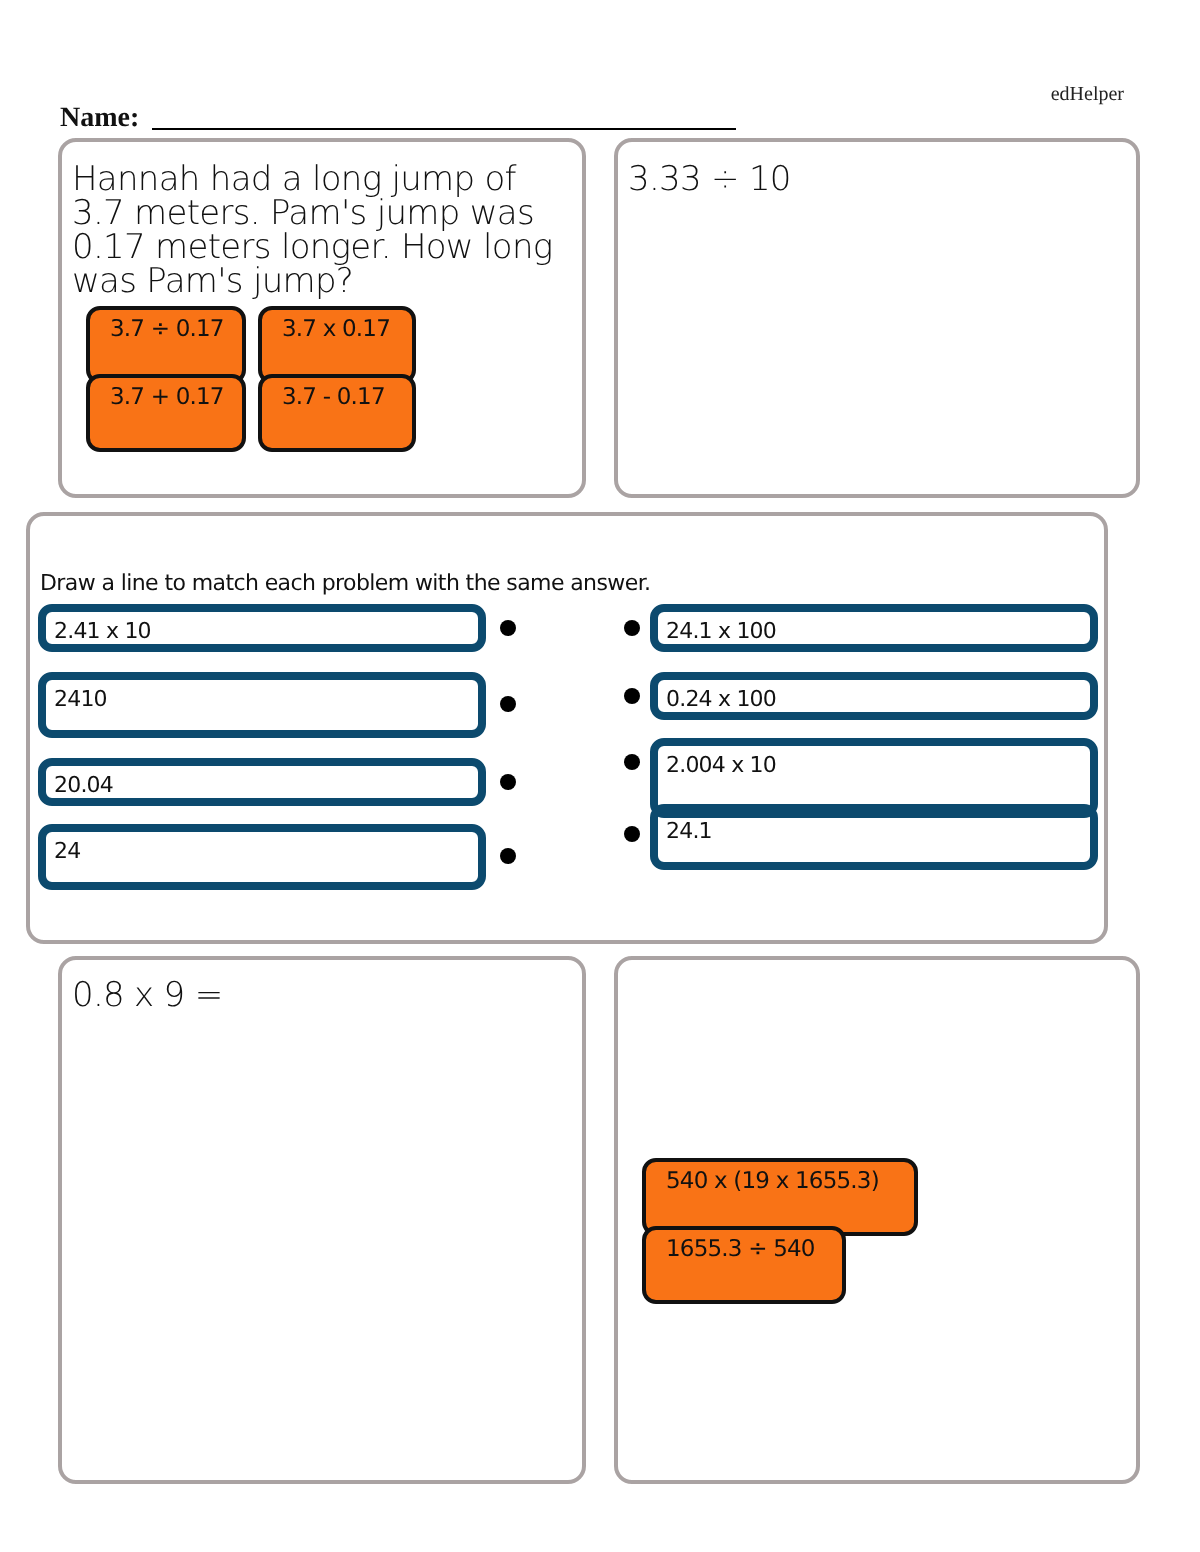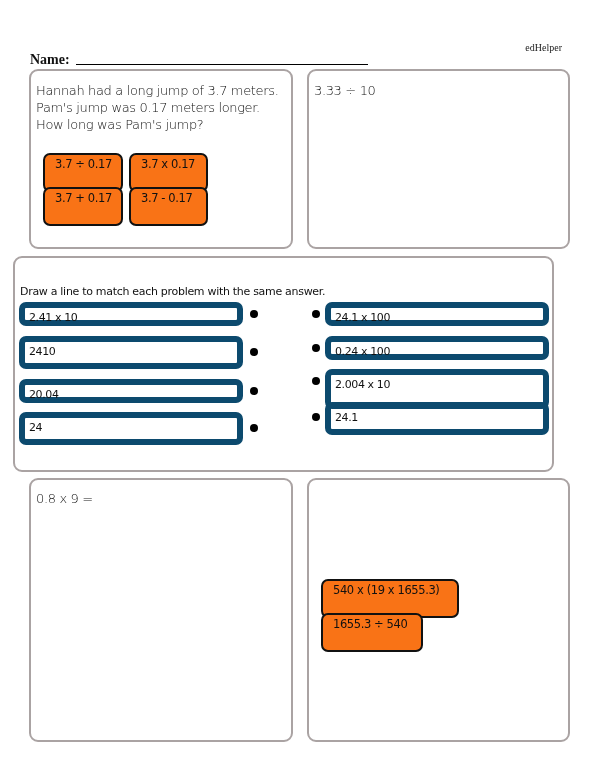--- a/index.html
+++ b/index.html
@@ -10,32 +10,32 @@
     .name-label { left: 30px; top: 52px; font-family: "Liberation Serif", serif; font-weight: bold; font-size: 14px; }
     .name-line { left: 76px; top: 64px; width: 292px; height: 0; border-bottom: 1.5px solid #000; }
 
     .panel { position: absolute; border: 2px solid #aaa3a3; border-radius: 9px; box-sizing: border-box; background: #fff; }
     #p1 { left: 29px; top: 69px; width: 264px; height: 180px; }
     #p2 { left: 307px; top: 69px; width: 263px; height: 180px; }
     #p3 { left: 13px; top: 256px; width: 541px; height: 216px; }
     #p4 { left: 29px; top: 478px; width: 264px; height: 264px; }
     #p5 { left: 307px; top: 478px; width: 263px; height: 264px; }
 
-    .qtext { position: absolute; font-size: 13px; line-height: 17px; letter-spacing: -0.35px; color: #111; font-weight: 300; }
+    .qtext { position: absolute; font-size: 17px; line-height: 17px; letter-spacing: -0.35px; color: #111; font-weight: 300; }
     #p1 .qtext { left: 5px; top: 11px; width: 250px; }
     #p2 .qtext { left: 5px; top: 11px; }
     #p4 .qtext { left: 5px; top: 10px; }
     #p5 .qtext { left: 5px; top: 13px; width: 255px; }
 
     .choice { position: absolute; border: 2px solid #111; border-radius: 7px; box-sizing: border-box;
               height: 39px; font-size: 11.5px; line-height: 19px; letter-spacing: -0.4px; padding: 0 10px; white-space: nowrap; background: #f97316; }
     .choice::before, .choice::after { content: ""; }
 
     .instr { position: absolute; left: 5px; top: 27px; font-size: 11px; letter-spacing: -0.3px; }
-    .mbox { position: absolute; border: 6px solid #0c4a6e; border-radius: 7px; box-sizing: border-box;
+    .mbox { position: absolute; border: 4px solid #0c4a6e; border-radius: 7px; box-sizing: border-box;
             font-size: 11px; letter-spacing: -0.4px; padding: 3px 4px; line-height: 14px; }
     .dot { position: absolute; width: 8px; height: 8px; border-radius: 50%; background: #000; }
   </style>
 </head>
 <body>
 
 <div class="abs brand">edHelper</div>
 <div class="abs name-label">Name:</div>
 <div class="abs name-line"></div>
 

